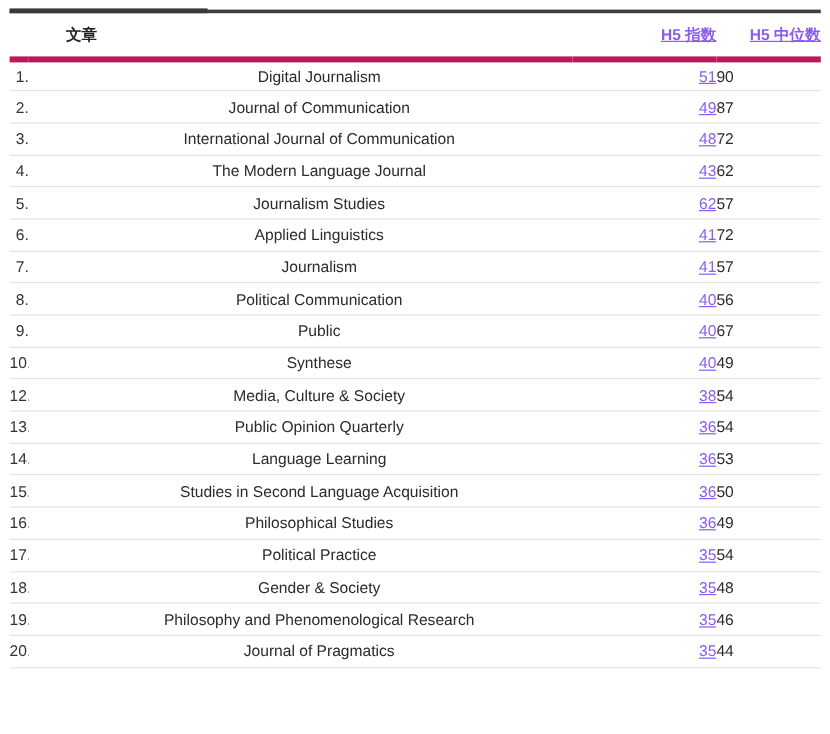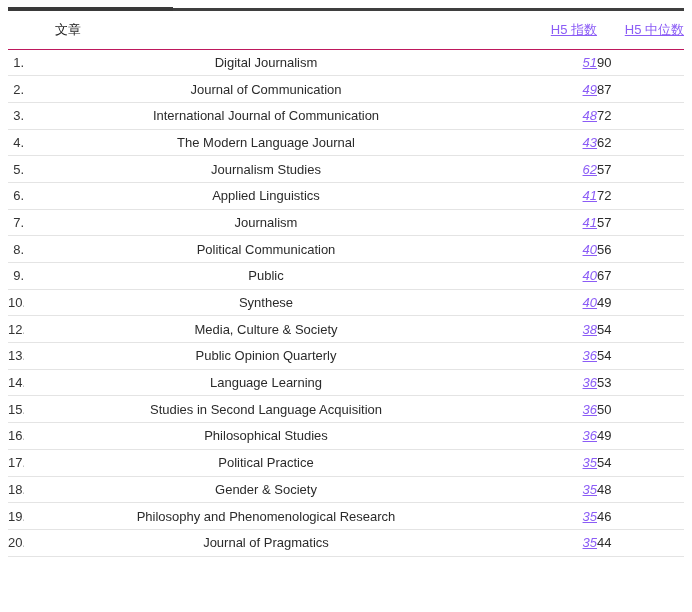--- a/index.html
+++ b/index.html
@@ -38,38 +38,38 @@
     font-size: 13px;
     color: #2b2b2b;
   }
   col.c-rank   { width: 16px; }
   col.c-name   { width: auto; }
   col.c-index  { width: 120px; }
   col.c-median { width: 87px; }
 
   thead th {
     height: 38px;
-    font-weight: normal;
+    font-weight: bold;
     vertical-align: middle;
-    border-bottom: 1px solid #be185d;
+    border-bottom: 5px solid #be185d;
     color: #222222;
   }
   th.h-name { text-align: left; padding-left: 31px; }
   th.h-index, th.h-median { text-align: right; }
 
   tbody td {
     height: 26.7px;
     vertical-align: middle;
     border-bottom: 1px solid #e4e4e4;
     white-space: nowrap;
     overflow: hidden;
   }
   td.rank { text-align: right; color: #333333; }
   td.name { text-align: center; padding-left: 31px; }
-  td.idx  { text-align: right; font-style: italic; }
+  td.idx  { text-align: right; }
   td.med  { text-align: left; padding-right: 30px; }
 
   a.cell-link, a.header-link {
     color: #8b5cf6;
     text-decoration: underline;
     cursor: pointer;
   }
 </style>
 </head>
 <body>

